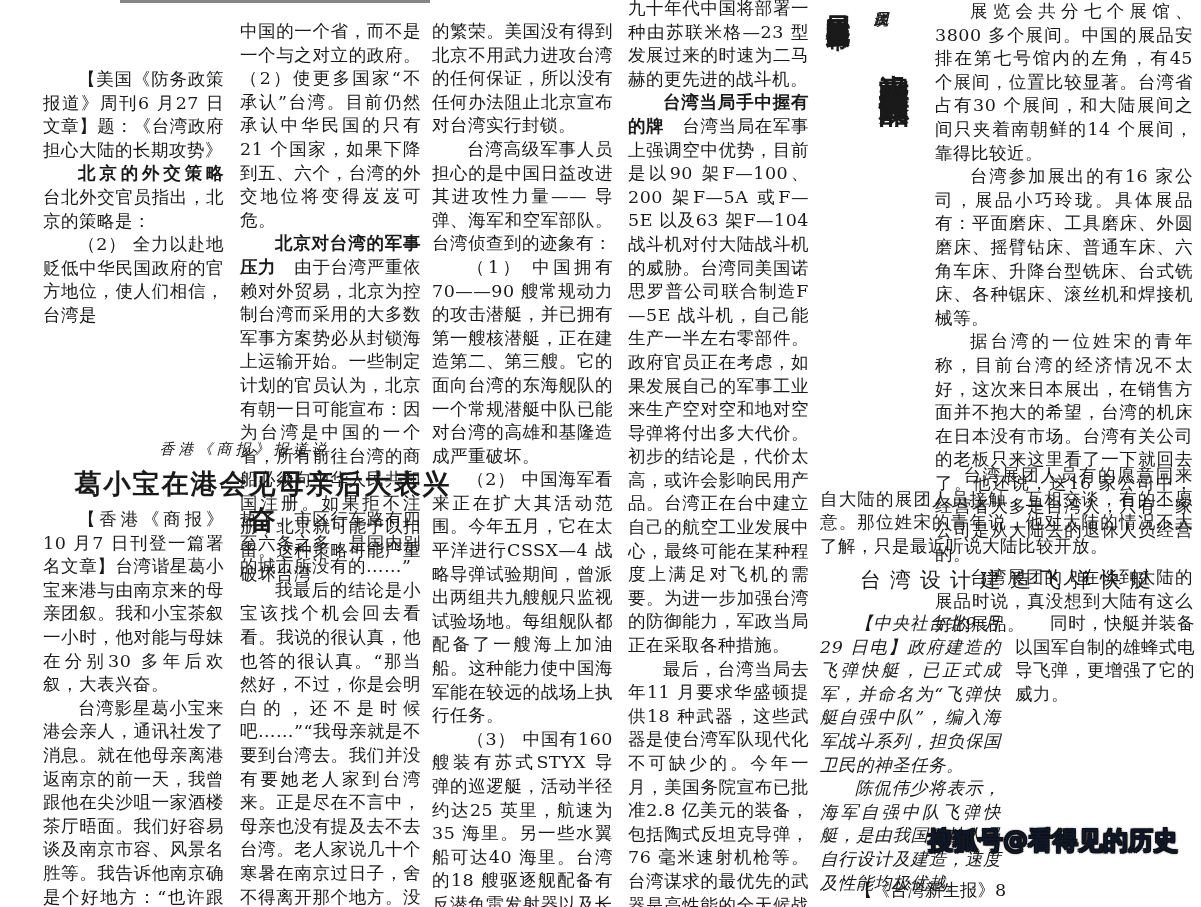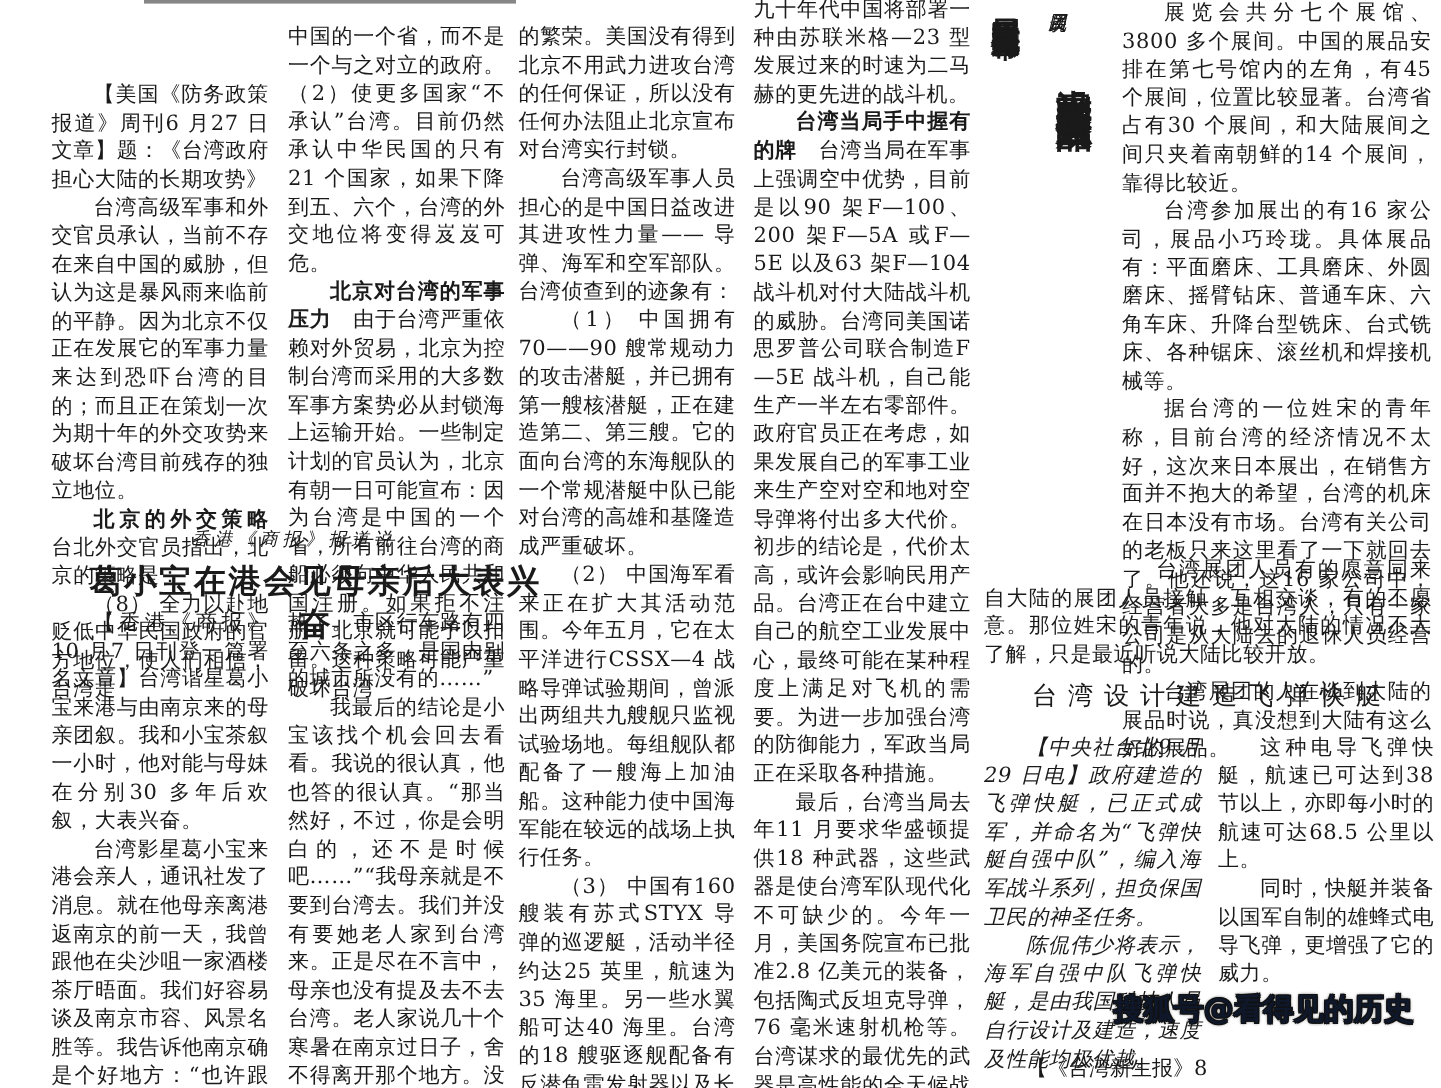--- a/index.html
+++ b/index.html
@@ -24,23 +24,22 @@
              text-shadow:-1px -1px 0 #111,1px -1px 0 #111,-1px 1px 0 #111,1px 1px 0 #111,0 0 3px #000;}
   .credit{position:absolute;left:855px;top:854px;font-size:17.5px;margin-top:24px;}
 </style>
 </head>
 <body>
 
 <div class="topcut"></div>
 
 <div class="col" style="left:43px;top:44px;width:181px;margin-top:24px;">
   <p>【美国《防务政策报道》周刊6 月27 日文章】题：《台湾政府担心大陆的长期攻势》</p>
-  <p>台湾高级军事和外交官员承认，当前不存在来自中国的威胁，但认为这是暴风雨来临前的平静。因为北京不仅正在发展它的军事力量来达到恐吓台湾的目的；而且正在策划一次为期十年的外交攻势来破坏台湾目前残存的独立地位。</p>
   <p><span class="sub">北京的外交策略</span>　<span>台北外交官员指出，北京的策略是：</span></p>
-  <p>（8） 全力以赴地贬低中华民国政府的官方地位，使人们相信，台湾是</p>
+  <p>（2） 全力以赴地贬低中华民国政府的官方地位，使人们相信，台湾是</p>
 </div>
 
 <div class="col" style="left:240px;top:20px;width:181px;">
   <p class="noindent">中国的一个省，而不是一个与之对立的政府。（2）使更多国家“不承认”台湾。目前仍然承认中华民国的只有21 个国家，如果下降到五、六个，台湾的外交地位将变得岌岌可危。</p>
   <p><span class="sub">北京对台湾的军事压力</span>　<span>由于台湾严重依赖对外贸易，北京为控制台湾而采用的大多数军事方案势必从封锁海上运输开始。一些制定计划的官员认为，北京有朝一日可能宣布：因为台湾是中国的一个省，所有前往台湾的商船必须向中华人民共和国注册。如果拒不注册，北京就可能予以扣留。这种策略可能严重破坏台湾</span></p>
 </div>
 
 <div class="col" style="left:432px;top:20px;width:181px;">
   <p class="noindent">的繁荣。美国没有得到北京不用武力进攻台湾的任何保证，所以没有任何办法阻止北京宣布对台湾实行封锁。</p>
   <p>台湾高级军事人员担心的是中国日益改进其进攻性力量—— 导弹、海军和空军部队。台湾侦查到的迹象有：</p>
@@ -82,17 +81,16 @@
   <p style="text-indent:8.2em;">台湾展团人员有的愿意同来自大陆的展团人员接触，互相交谈，有的不愿意。那位姓宋的青年说，他对大陆的情况不大了解，只是最近听说大陆比较开放。</p>
 </div>
 
 <div class="sec-title" style="left:830px;top:566px;width:360px;">台湾设计建造飞弹快艇</div>
 <div class="col" style="left:820px;top:612px;width:181px;font-style:italic;">
   <p>【中央社台北9 月29 日电】政府建造的飞弹快艇，已正式成军，并命名为“飞弹快艇自强中队”，编入海军战斗系列，担负保国卫民的神圣任务。</p>
   <p>陈侃伟少将表示，海军自强中队飞弹快艇，是由我国科技人员自行设计及建造，速度及性能均极优越。</p>
 </div>
 <div class="credit">【《台湾新生报》8</div>
 <div class="col" style="left:1015px;top:612px;width:180px;">
-  <p>这种电导飞弹快艇，航速已可达到38 节以上，亦即每小时的航速可达68.5 公里以上。</p>
   <p>同时，快艇并装备以国军自制的雄蜂式电导飞弹，更增强了它的威力。</p>
 </div>
 
 <div class="watermark">搜狐号@看得见的历史</div>
 
 </body></html>

